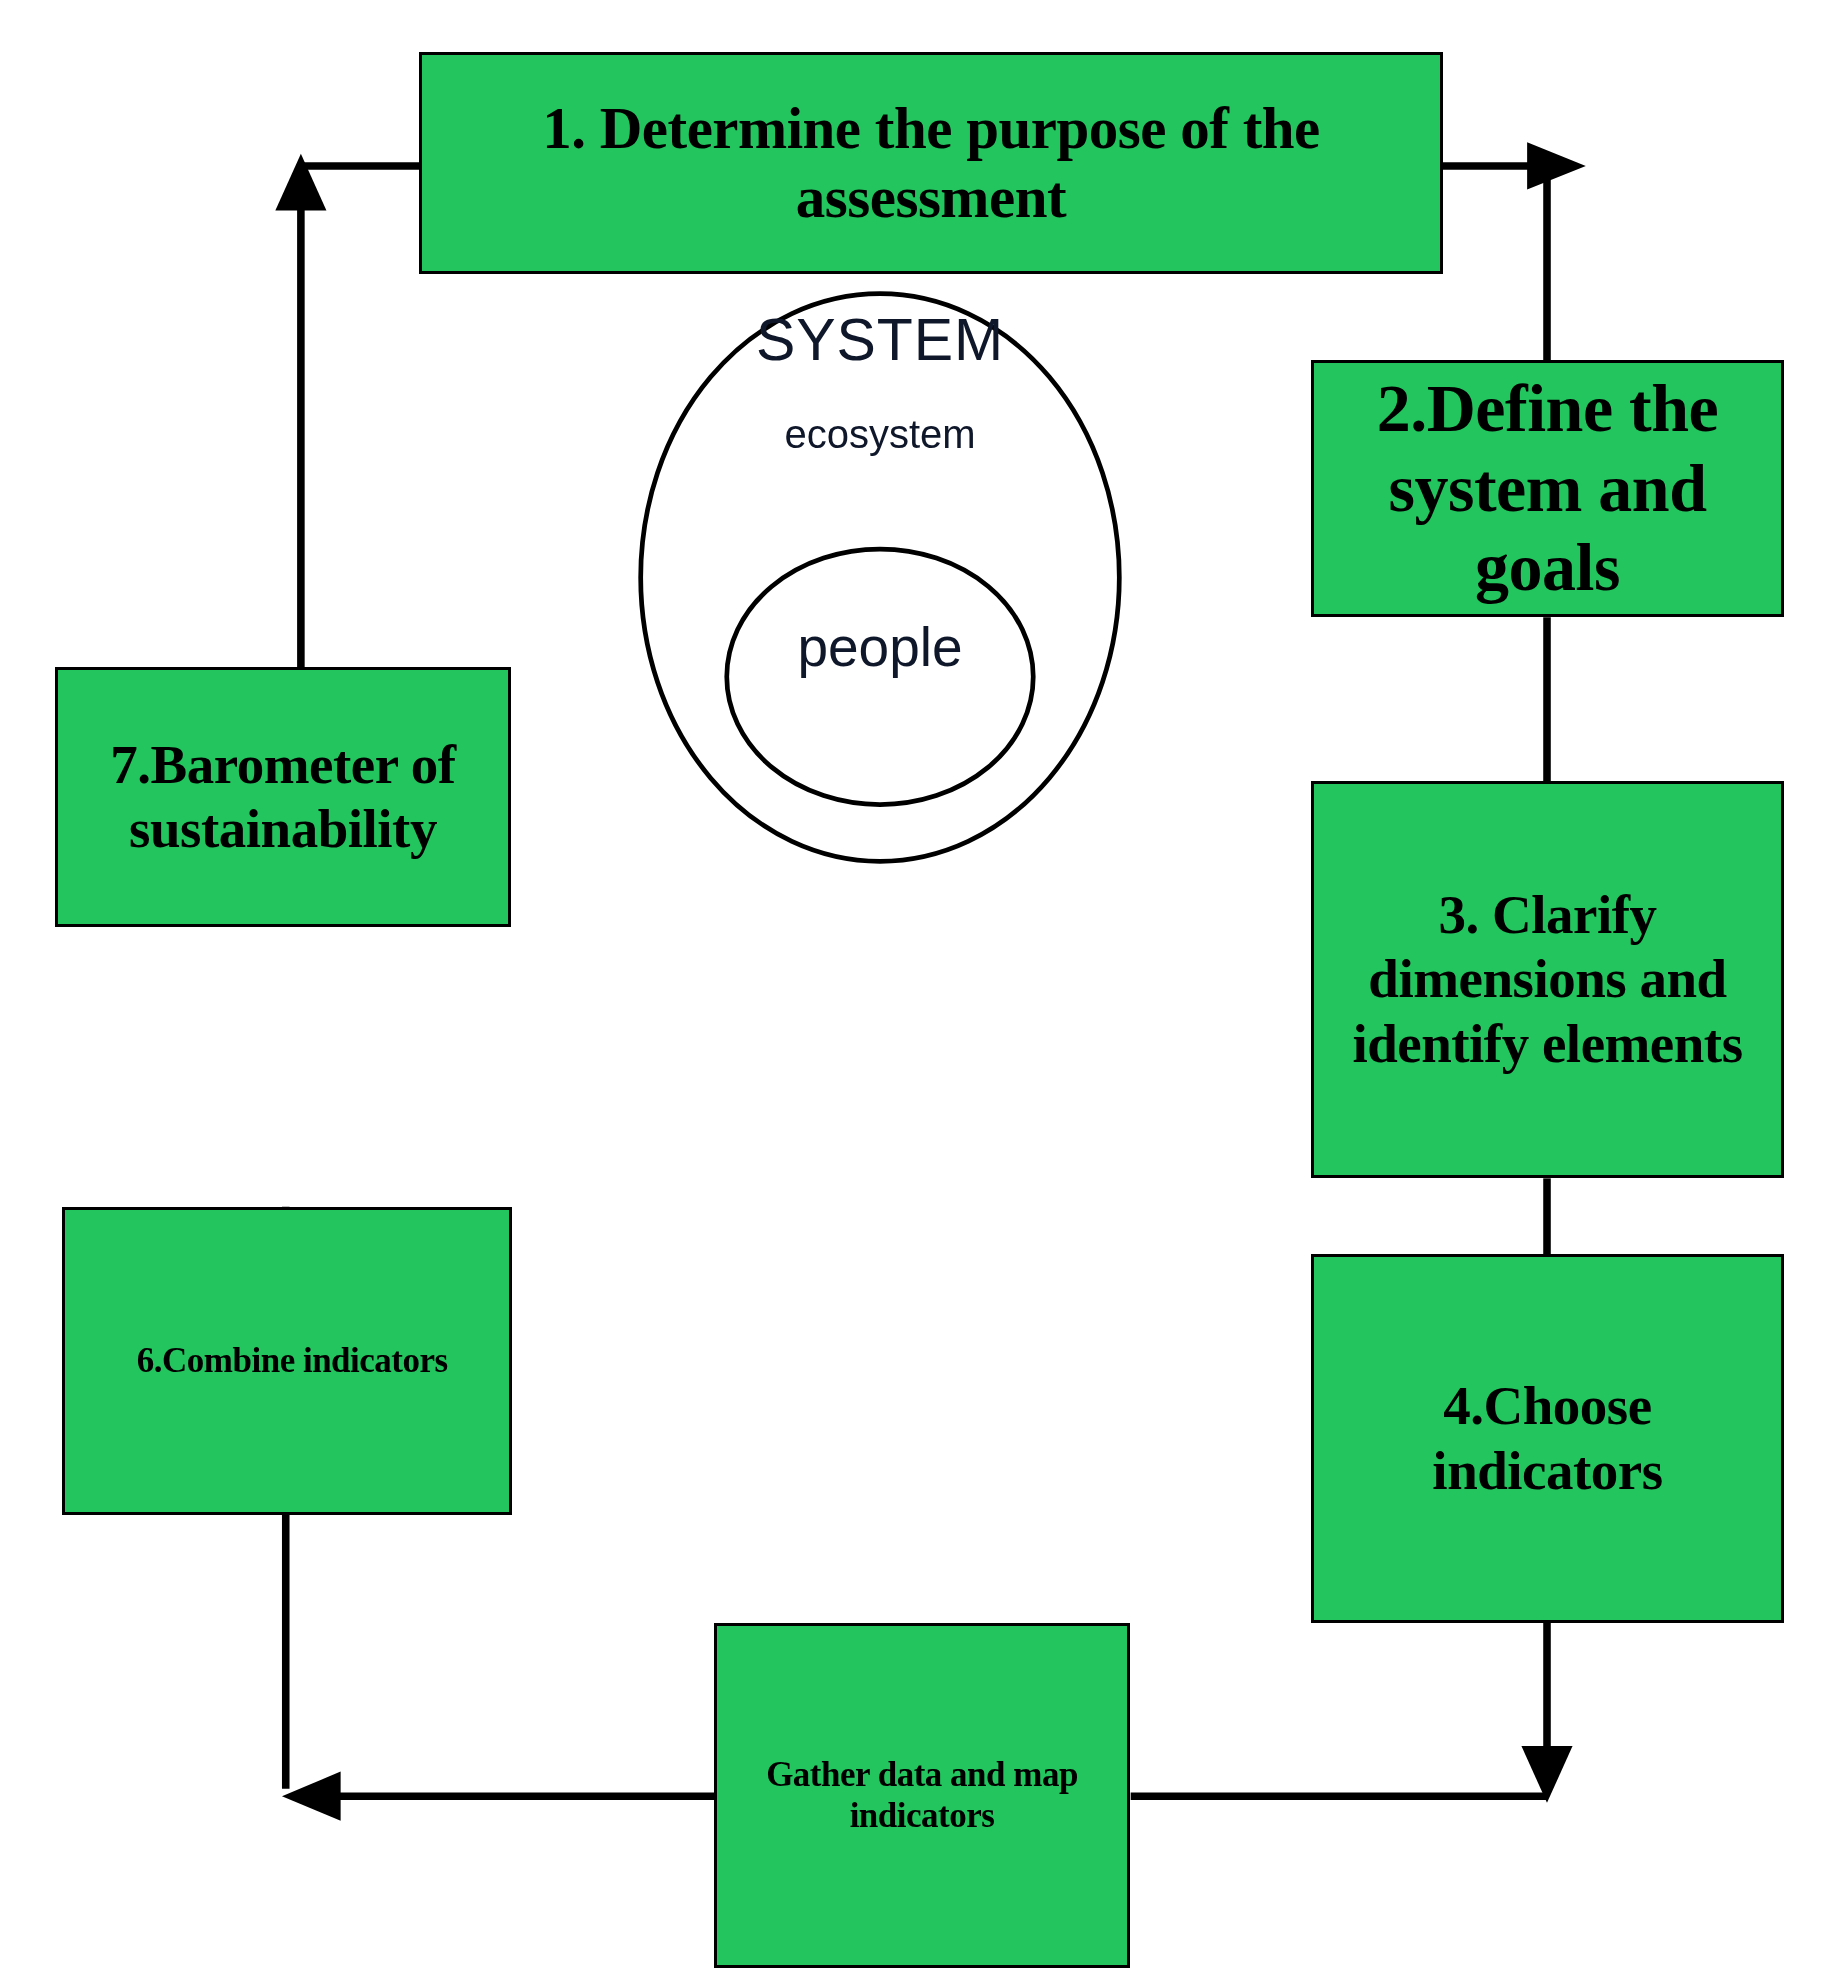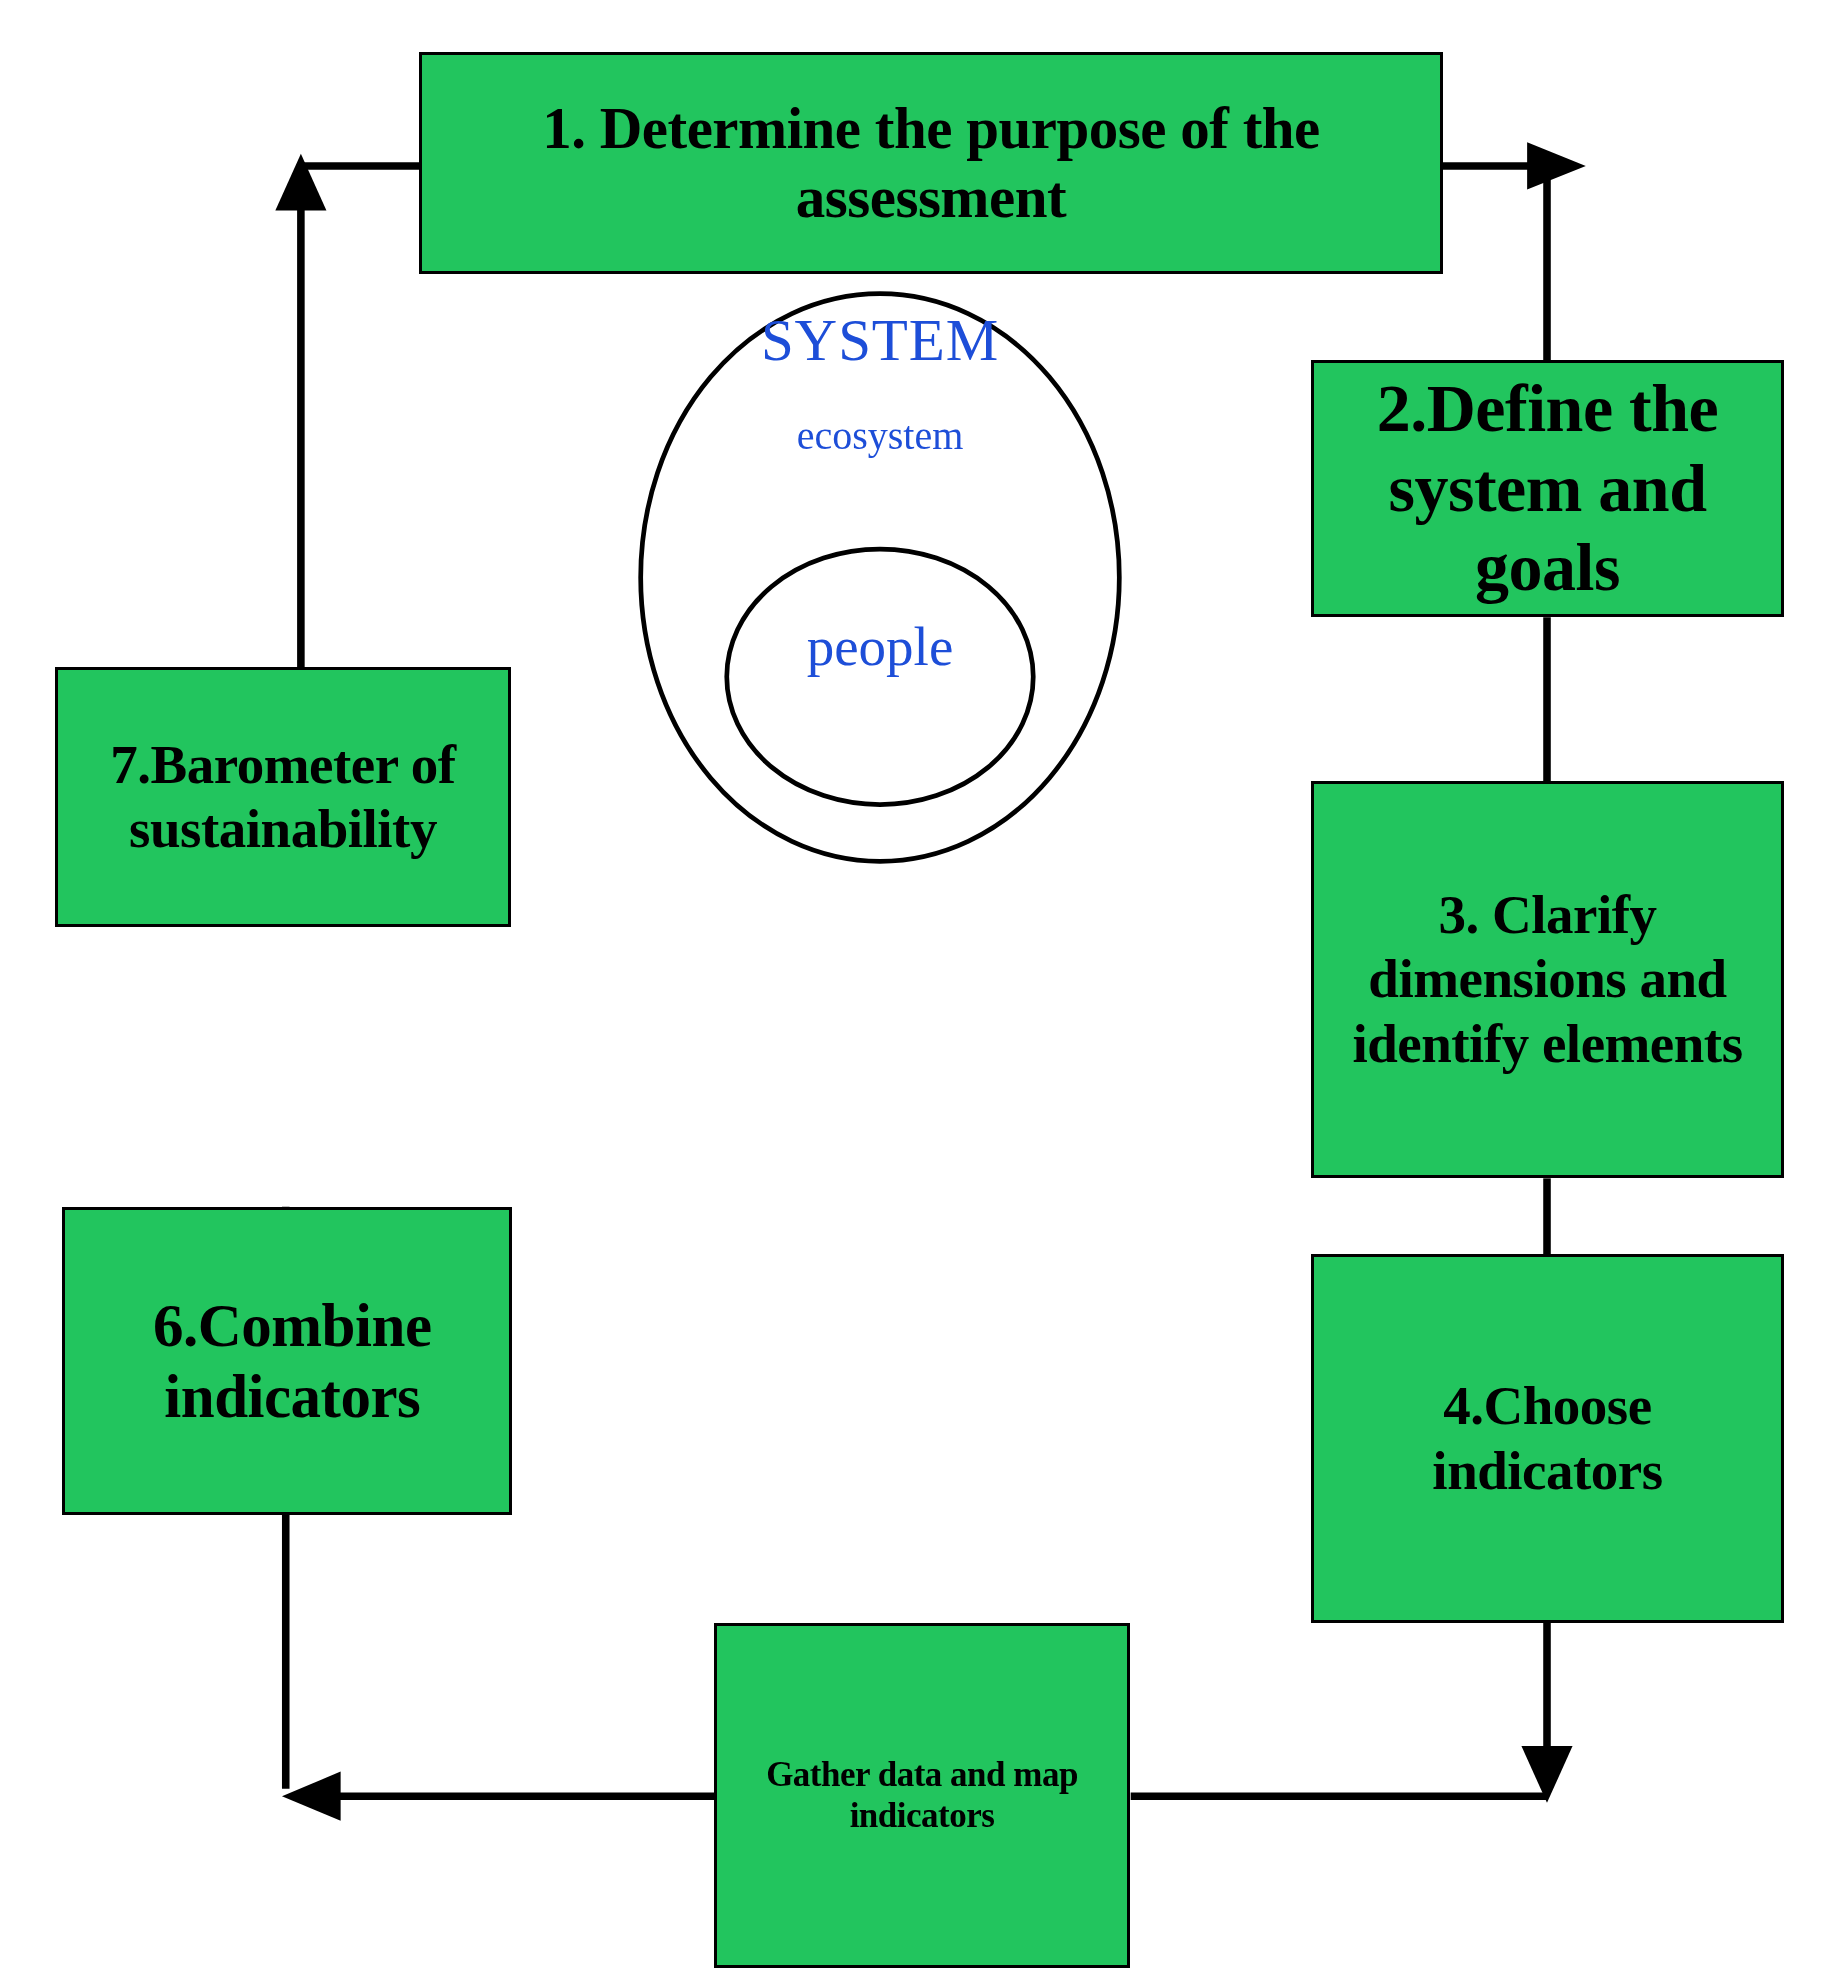--- a/index.html
+++ b/index.html
@@ -44,42 +44,42 @@
   #box-3 { left: 1311px; top: 781px;  width: 473px;  height: 397px; }
   #box-3 .box-label { font-size: 55px; }
 
   #box-4 { left: 1311px; top: 1254px; width: 473px;  height: 369px; }
   #box-4 .box-label { font-size: 55px; }
 
   #box-gather { left: 714px; top: 1623px; width: 416px; height: 345px; }
   #box-gather .box-label { font-size: 35px; }
 
   #box-6 { left: 62px;  top: 1207px; width: 450px; height: 308px; }
-  #box-6 .box-label { font-size: 61px; padding-left: 20px; }
+  #box-6 .box-label { font-size: 35px; padding-left: 20px; }
 
   #box-7 { left: 55px;  top: 667px;  width: 456px; height: 260px; }
   #box-7 .box-label { font-size: 55px; }
 
   
   #system-group {
     position: absolute;
     left: 634px;
     top: 289px;
     width: 492px;
     height: 577px;
     z-index: 2;
   }
   #system-group svg { display: block; }
   .ellipse-text {
     position: absolute;
     width: 100%;
     text-align: center;
-    color: #1d4ed8;
+    color: #0f172a;
     font-weight: normal;
-    font-family: Liberation Serif, serif;
+    font-family: Liberation Sans, sans-serif;
   }
   #system-label   { top: 17px;  font-size: 59px; letter-spacing: 0.9px; }
   #ecosystem-label{ top: 123px; font-size: 40px; }
   #people-label   { top: 326px; font-size: 55px; }
 
   
   #connectors {
     position: absolute;
     left: 0; top: 0;
     width: 1846px;

